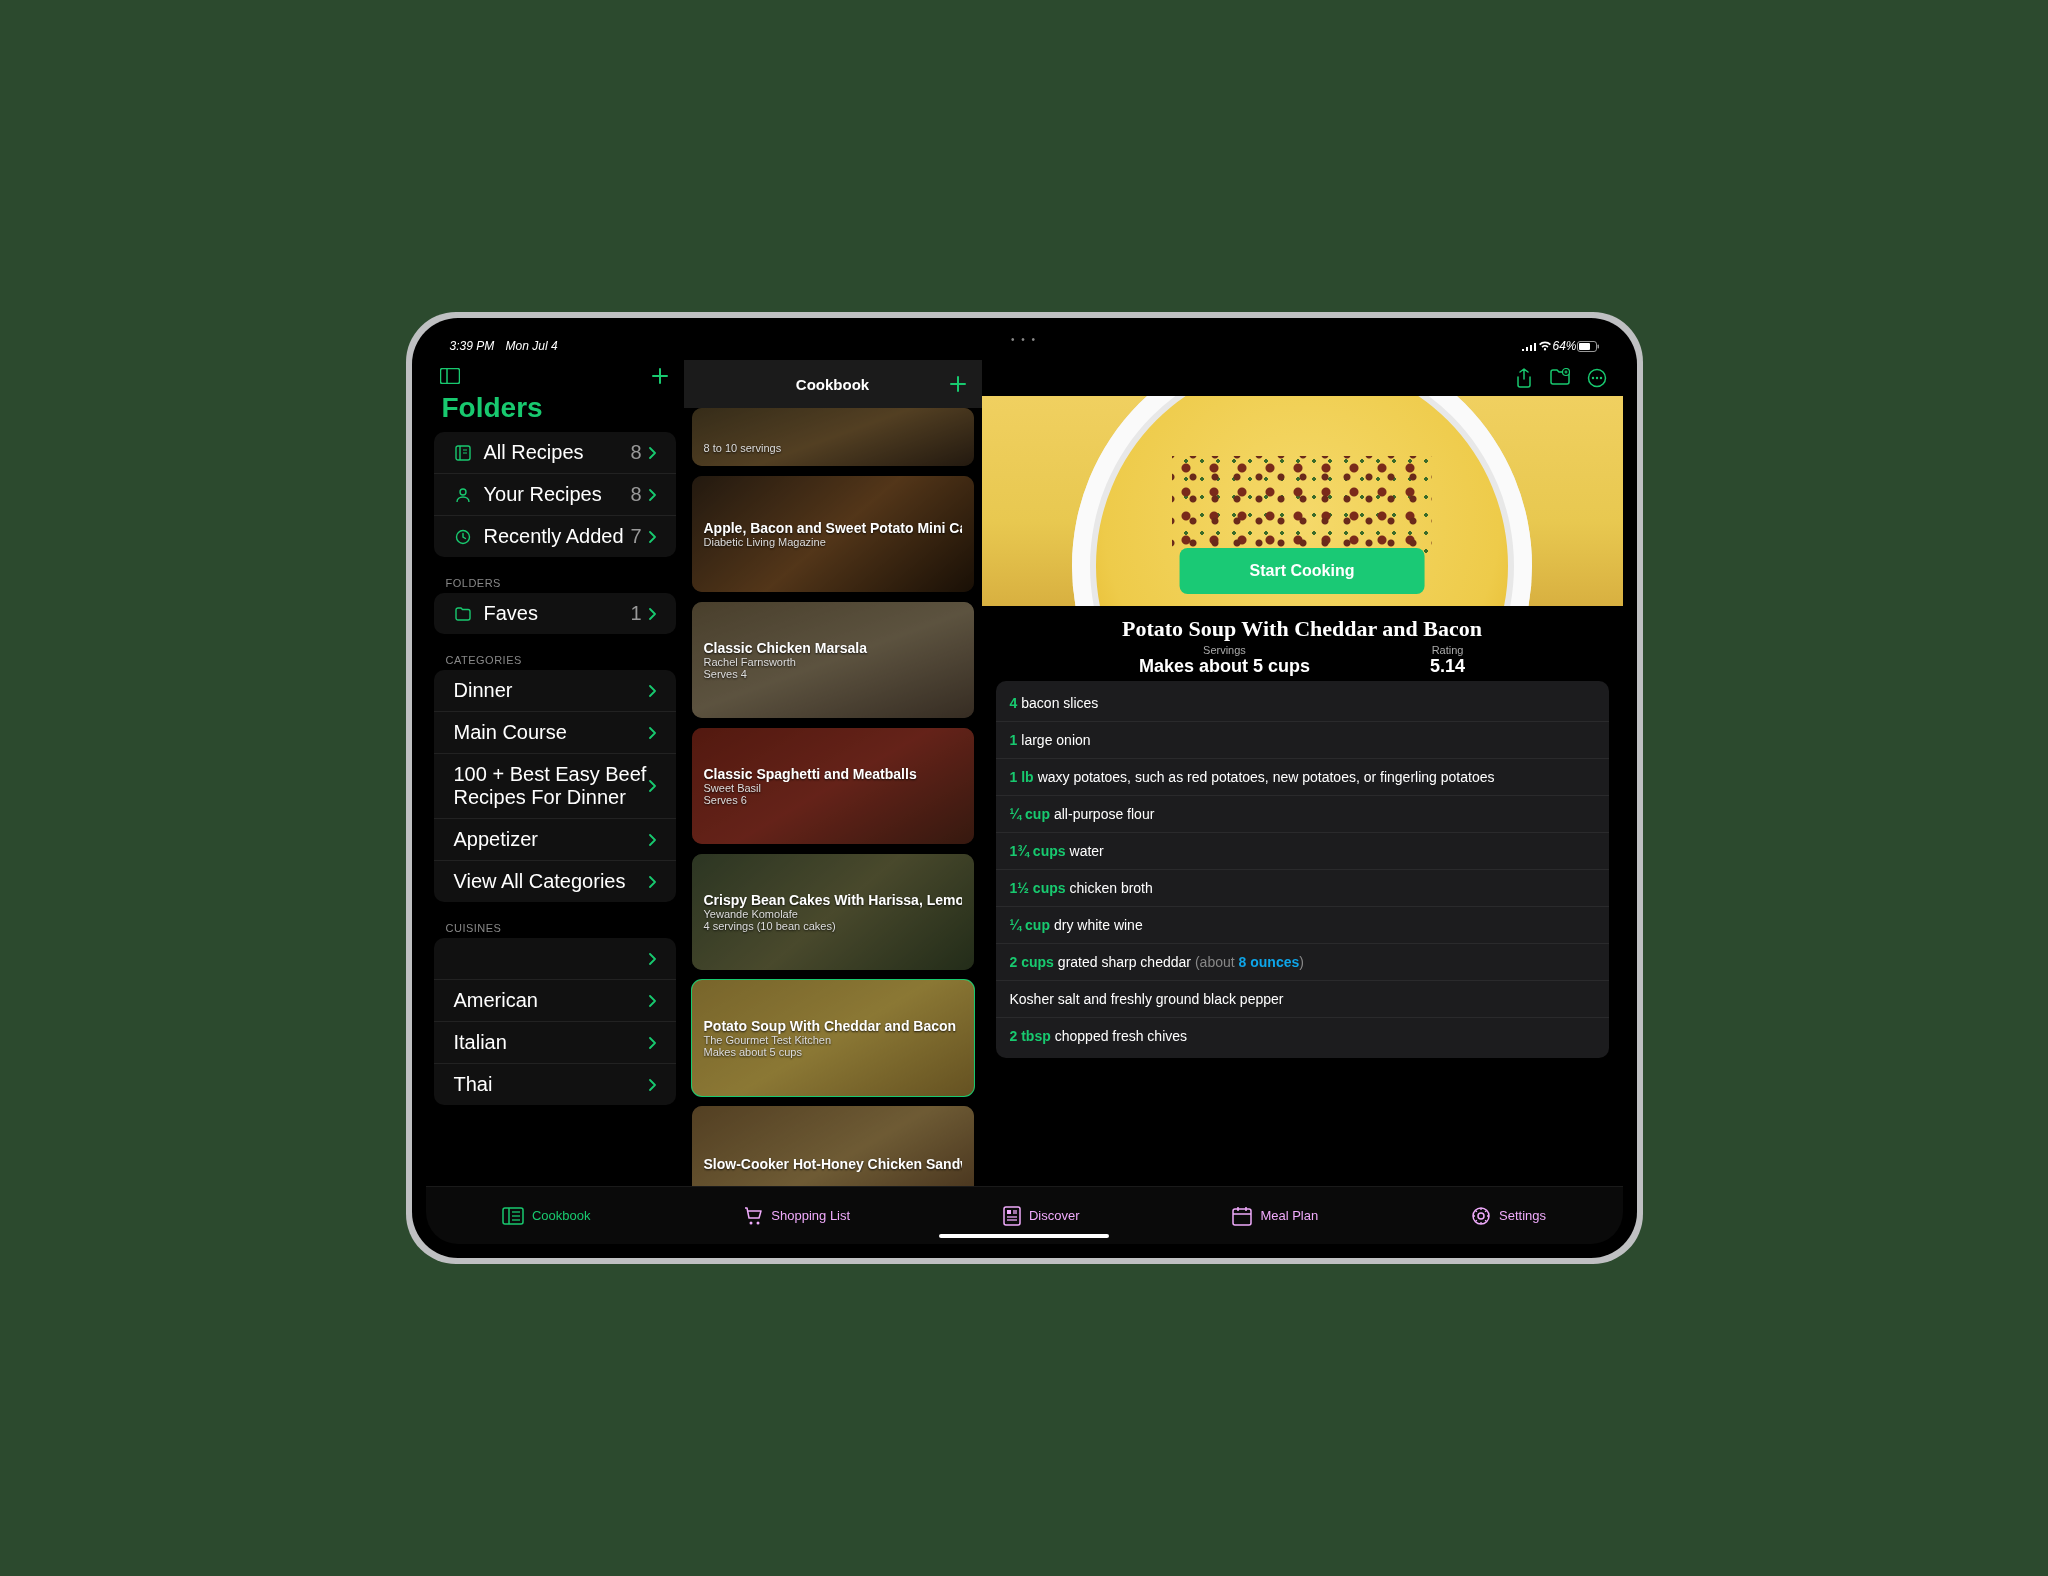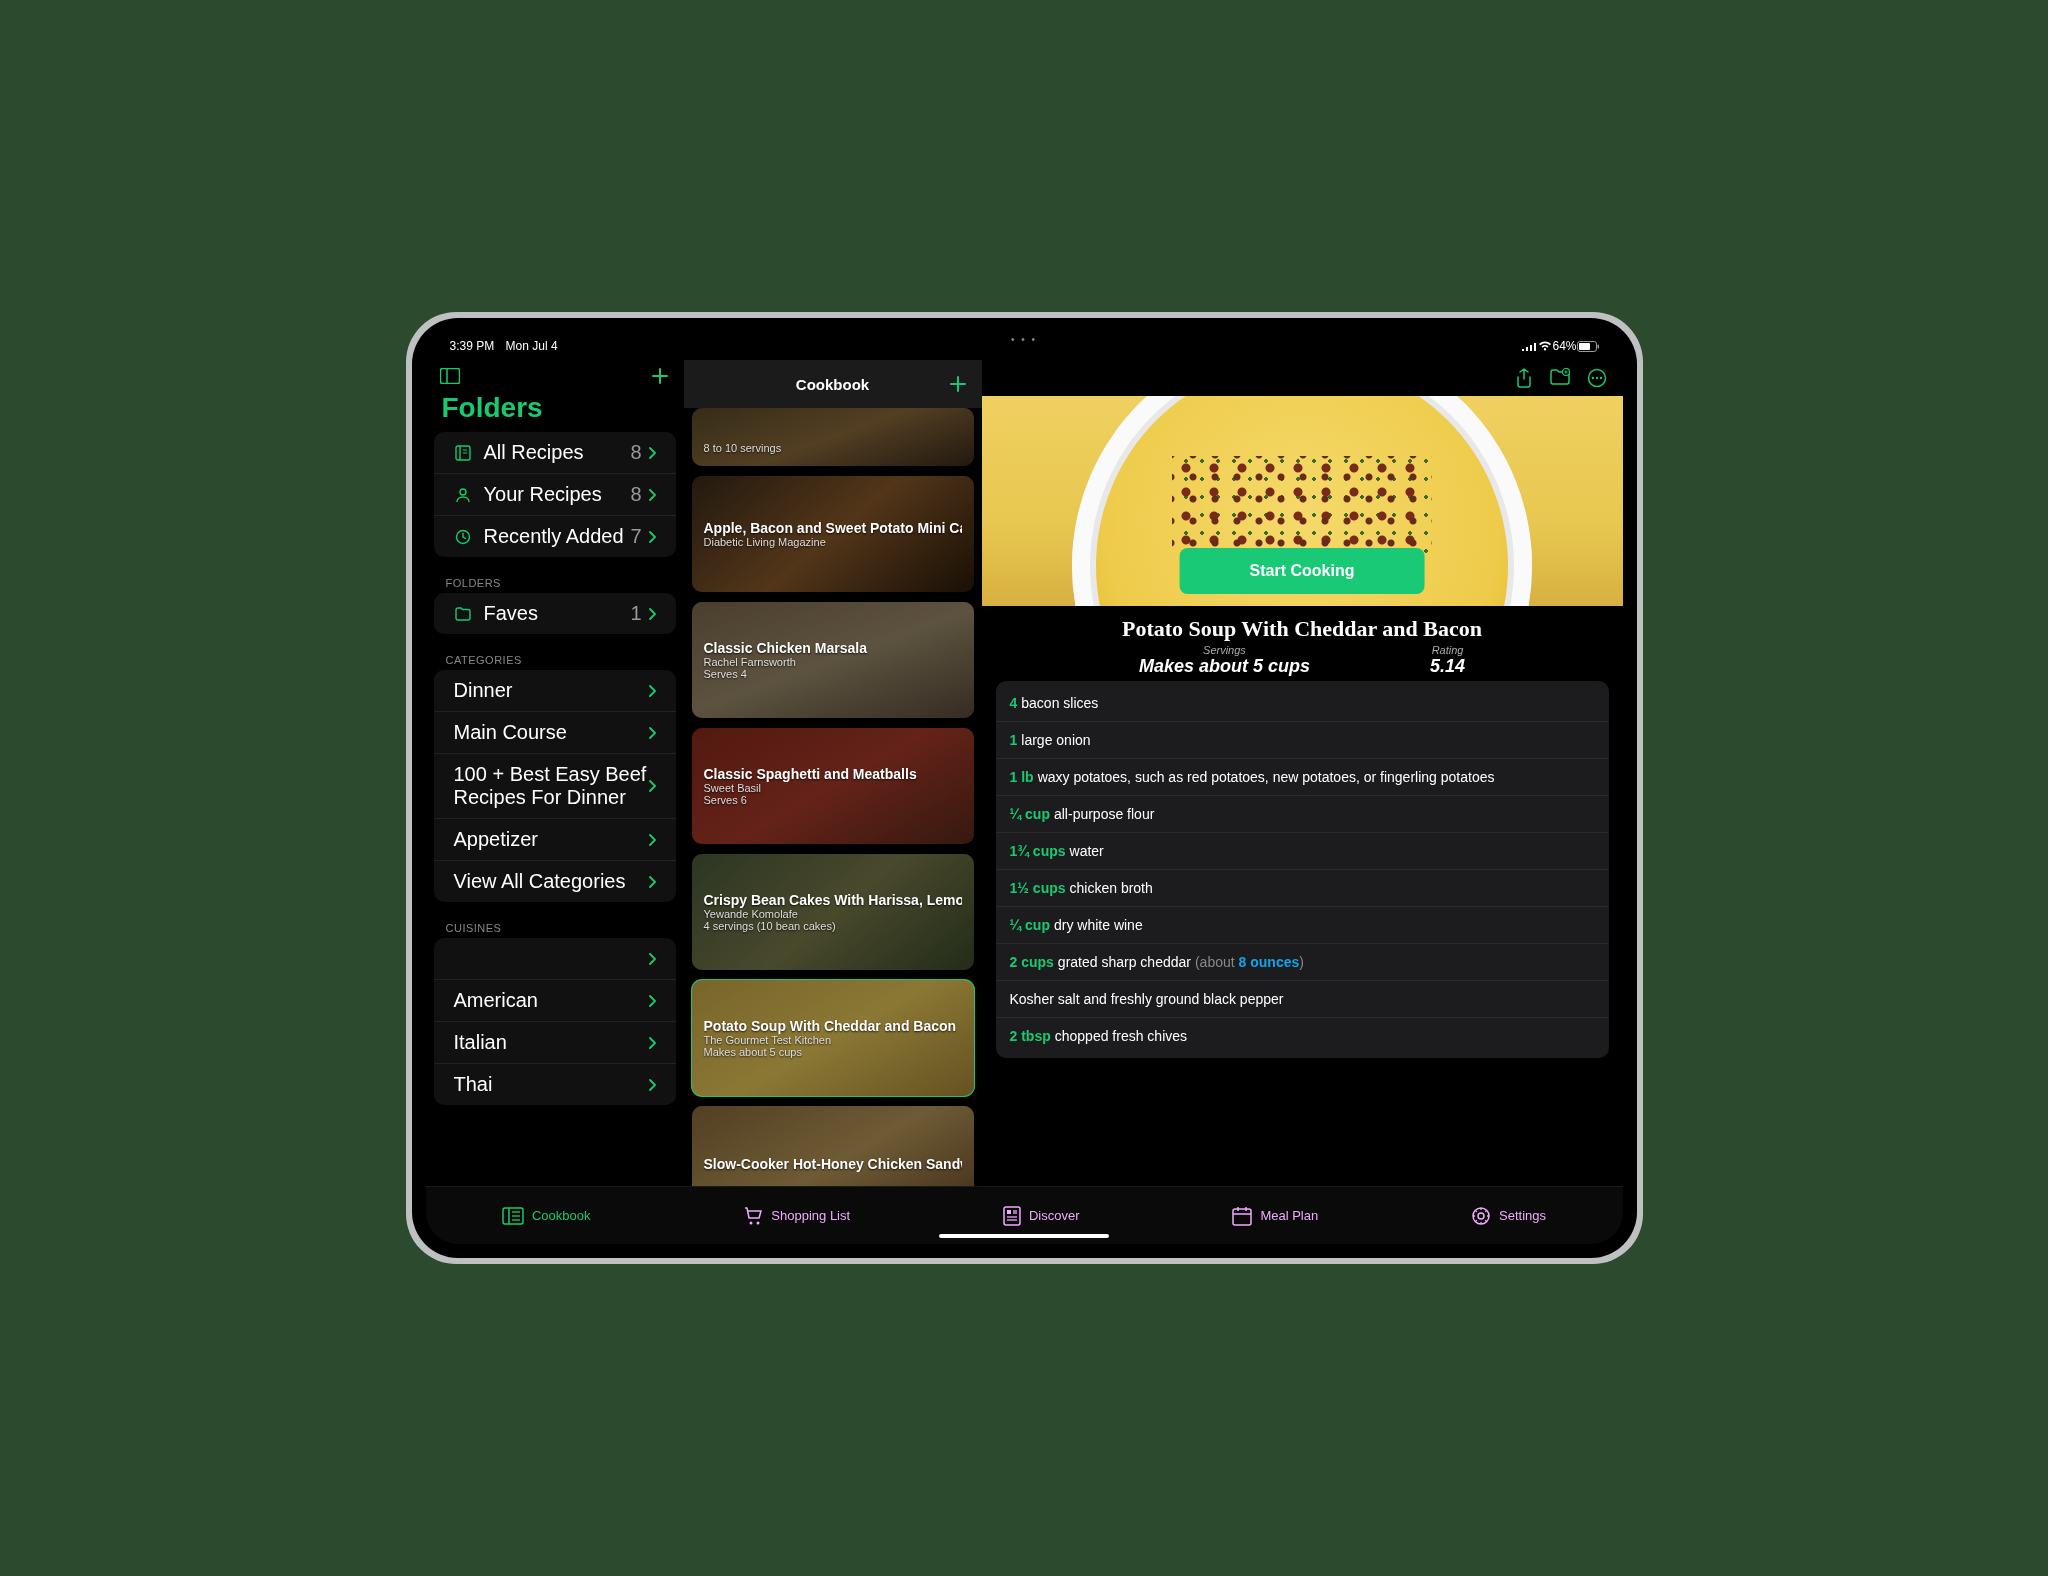--- a/index.html
+++ b/index.html
@@ -34,20 +34,21 @@
     color: #fff;
   }
   .status-bar {
     height: 28px;
     display: flex;
     justify-content: space-between;
     align-items: center;
     padding: 0 24px;
     font-size: 12px;
     font-weight: 500;
+    font-style: italic;
   }
   .status-left { display: flex; gap: 4px; }
   .status-right { display: flex; align-items: center; }
   .ellipsis-top { position:absolute; left:50%; transform:translateX(-50%); top:16px; color:#888; font-size:10px; letter-spacing:2px;}
   .columns {
     flex: 1;
     display: flex;
     overflow: hidden;
   }
   
@@ -189,21 +190,20 @@
     font-size: 22px;
     font-weight: 600;
     padding: 10px 0 2px;
   }
   .meta-row {
     text-align: center;
     display: flex;
     justify-content: center;
     gap: 120px;
     font-family: Georgia, serif;
-    font-style: italic;
   }
   .meta-block .meta-label { font-size: 11px; color: #aaa; }
   .meta-block .meta-value { font-size: 18px; font-weight: 700; }
   .ingredients-header {
     display: flex; justify-content: space-between;
     padding: 10px 18px 6px;
   }
   .ingredients-header .ih-title { font-family: Georgia, serif; font-weight: 700; font-size: 16px; }
   .ingredients-header .ih-action { color: #18c96f; font-size: 14px; font-weight: 600; cursor:pointer;}
   .ingredients-box {

